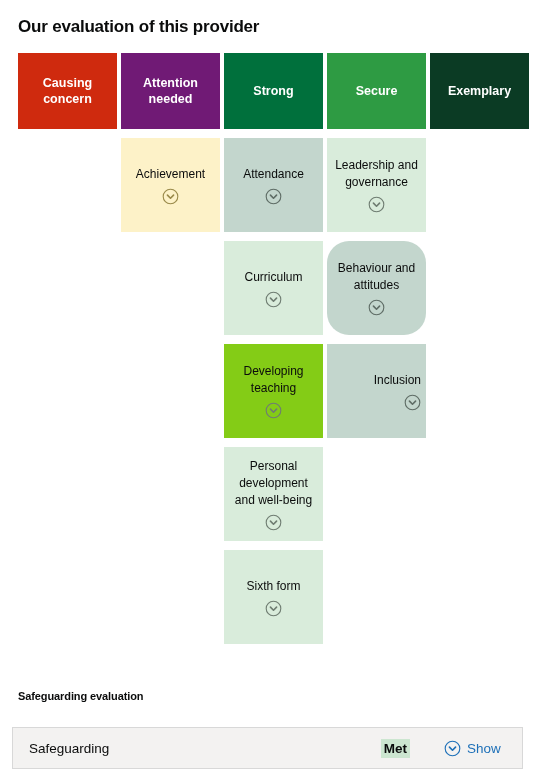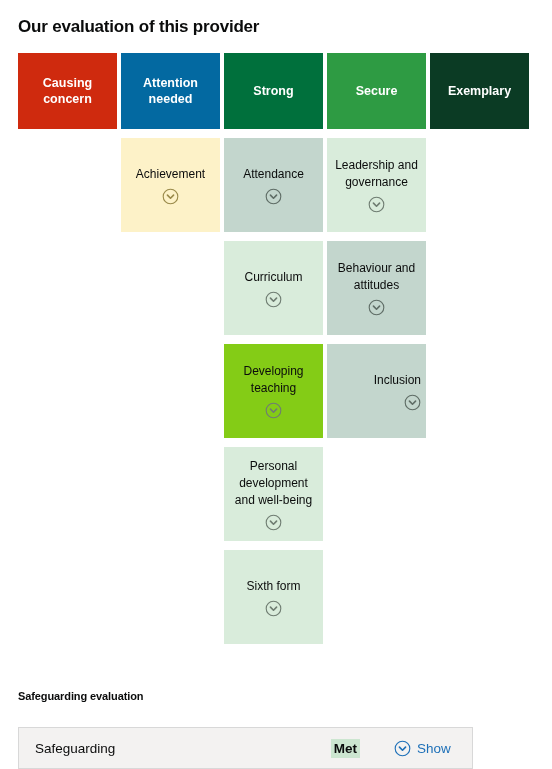--- a/index.html
+++ b/index.html
@@ -104,23 +104,23 @@
 
   
   .sg-title-wrap {
     position: absolute;
     left: 18px;
     top: 687px;
   }
 
   .sg-box {
     position: absolute;
-    left: 18px;
+    left: 12px;
     top: 727px;
-    width: 455px;
+    width: 511px;
     height: 42px;
     background: #f3f2f1;
     border: 1px solid #d8d8d8;
     display: flex;
     align-items: center;
     padding: 0 16px;
   }
 
   .sg-name {
     font-size: 13.5px;
@@ -153,21 +153,21 @@
 
 <div class="page">
 
   <h1 class="page-title">Our evaluation of this provider</h1>
 
   <div class="grid">
     <div class="grid-row" id="header-row">
         <div class="col band" style="background: rgb(207, 42, 14);">
           <span>Causing concern</span>
         </div>
-        <div class="col band" style="background: #0369a1; text-align: center;">
+        <div class="col band" style="background: #701a75; text-align: center;">
           <span>Attention needed</span>
         </div>
         <div class="col band" style="background: rgb(0, 112, 60);">
           <span>Strong</span>
         </div>
         <div class="col band" style="background: rgb(46, 155, 67);">
           <span>Secure</span>
         </div>
         <div class="col band" style="background: rgb(11, 59, 36);">
           <span>Exemplary</span>
@@ -210,21 +210,21 @@
           <div class="col card empty"></div>
           <div class="col card" style="background: rgb(217, 236, 219);">
             <span class="card-label">Curriculum</span>
             <span class="chev">
               <svg viewBox="0 0 20 20" aria-hidden="true">
                 <circle cx="10" cy="10" r="8.6" fill="none" stroke="#6f7d72" stroke-width="1.3"></circle>
                 <path d="M6.4 8.4 L10 12 L13.6 8.4" fill="none" stroke="#6f7d72" stroke-width="1.9" stroke-linecap="round" stroke-linejoin="round"></path>
               </svg>
             </span>
           </div>
-          <div class="col card" style="background: rgb(195, 214, 205);">
+          <div class="col card" style="background: rgb(195, 214, 205); border-radius: 22px;">
             <span class="card-label">Behaviour and attitudes</span>
             <span class="chev">
               <svg viewBox="0 0 20 20" aria-hidden="true">
                 <circle cx="10" cy="10" r="8.6" fill="none" stroke="#5f6d66" stroke-width="1.3"></circle>
                 <path d="M6.4 8.4 L10 12 L13.6 8.4" fill="none" stroke="#5f6d66" stroke-width="1.9" stroke-linecap="round" stroke-linejoin="round"></path>
               </svg>
             </span>
           </div>
           <div class="col card empty"></div>
         </div>

